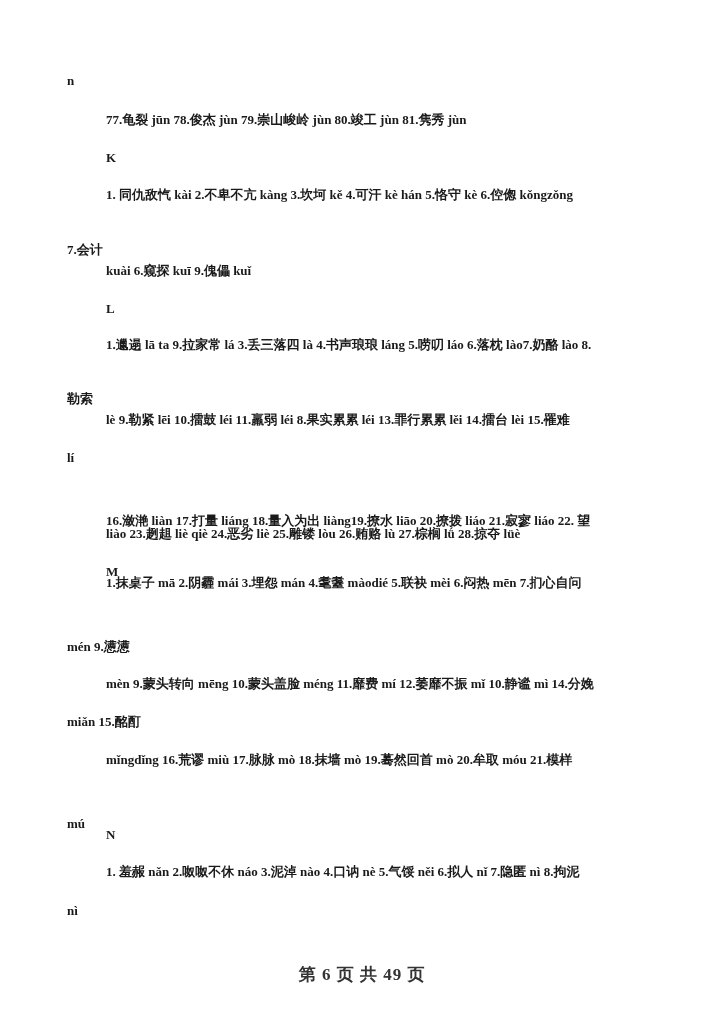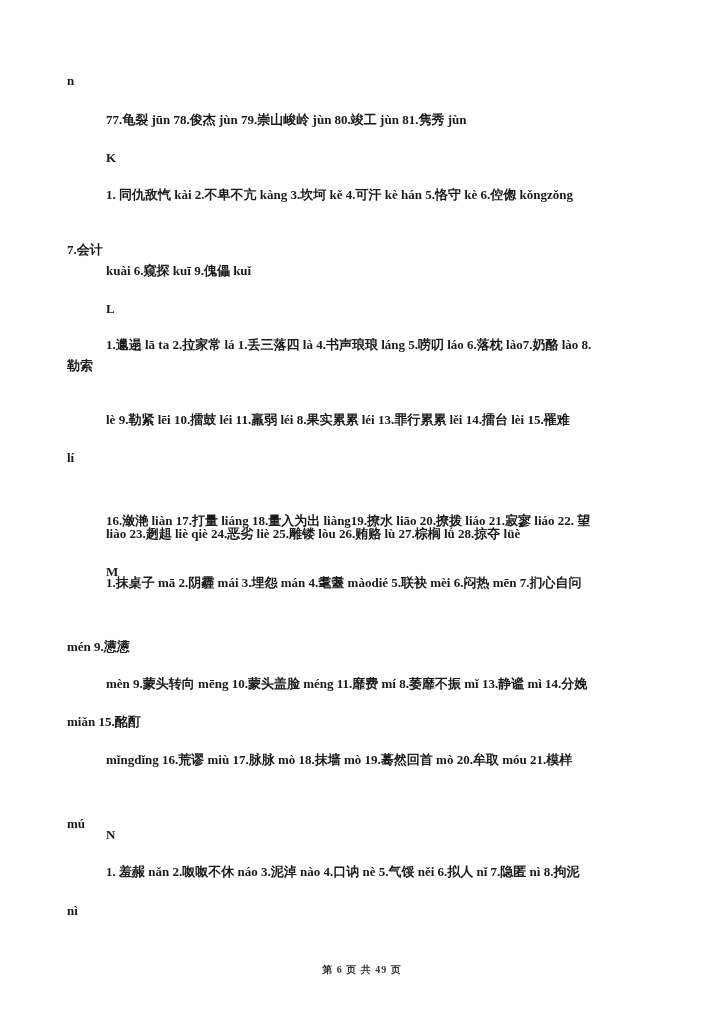--- a/index.html
+++ b/index.html
@@ -2,43 +2,43 @@
 <html><head>
   <meta charset="utf-8">
   <style>
     html, body { margin: 0; padding: 0; background: #ffffff; }
     body { width: 724px; height: 1024px; position: relative; overflow: hidden;
            font-family: "Liberation Serif", "DejaVu Serif", serif; color: #1a1a1a; }
     .line { position: absolute; white-space: nowrap; font-weight: bold; font-size: 13px; line-height: 16px; }
     .indent { left: 106px; text-align: right; }
     .flush { left: 67px; }
     .footer { position: absolute; left: 0; width: 724px; top: 963px; text-align: center;
-              font-size: 10px; font-weight: bold; color: #333; letter-spacing: 1px; }
+              font-size: 17px; font-weight: bold; color: #333; letter-spacing: 1px; }
   </style>
 </head>
 <body>
 
 <div>
   <div class="line flush" style="top:73px">n</div>
   <div class="line indent" style="top:112px">77.龟裂  jūn 78.俊杰  jùn 79.崇山峻岭  jùn 80.竣工  jùn 81.隽秀  jùn</div>
   <div class="line indent" style="top:150px">K</div>
   <div class="line indent" style="top:187px">1. 同仇敌忾  kài 2.不卑不亢  kàng 3.坎坷  kě  4.可汗  kè hán 5.恪守  kè  6.倥偬  kǒngzǒng</div>
   <div class="line flush" style="top:242px">7.会计</div>
   <div class="line indent" style="top:263px">kuài 6.窥探  kuī  9.傀儡  kuǐ</div>
   <div class="line indent" style="top:301px">L</div>
-  <div class="line indent" style="top:337px">1.邋遢  lā  ta 2.拉家常  lá  1.丢三落四  là  4.书声琅琅  láng 5.唠叨  láo 6.落枕  lào7.奶酪  lào 8.</div>
-  <div class="line flush" style="top:358px">勒索</div>
+  <div class="line indent" style="top:337px">1.邋遢  lā  ta 9.拉家常  lá  3.丢三落四  là  4.书声琅琅  láng 5.唠叨  láo 6.落枕  lào7.奶酪  lào 8.</div>
+  <div class="line flush" style="top:391px">勒索</div>
   <div class="line indent" style="top:412px">lè  9.勒紧  lēi 10.擂鼓  léi 11.羸弱  léi 8.果实累累  léi 13.罪行累累  lěi 14.擂台  lèi 15.罹难</div>
   <div class="line flush" style="top:450px">lí</div>
   <div class="line indent" style="top:513px">16.潋滟  liàn 17.打量  liáng 18.量入为出  liàng19.撩水  liāo 20.撩拨  liáo 21.寂寥  liáo 22. 望</div>
   <div class="line indent" style="top:526px">liào 23.趔趄  liè  qiè  24.恶劣  liè 25.雕镂  lòu 26.贿赂  lù  27.棕榈  lǘ  28.掠夺  lüè</div>
   <div class="line indent" style="top:564px">M</div>
   <div class="line indent" style="top:575px">1.抹桌子  mā  2.阴霾  mái 3.埋怨  mán 4.耄耋  màodié  5.联袂  mèi 6.闷热  mēn 7.扪心自问</div>
   <div class="line flush" style="top:639px">mén 9.懑懑</div>
-  <div class="line indent" style="top:676px">mèn 9.蒙头转向  mēng 10.蒙头盖脸  méng 11.靡费  mí  8.萎靡不振  mǐ  13.静谧  mì  14.分娩</div>
+  <div class="line indent" style="top:676px">mèn 9.蒙头转向  mēng 10.蒙头盖脸  méng 11.靡费  mí  12.萎靡不振  mǐ  10.静谧  mì  14.分娩</div>
   <div class="line flush" style="top:714px">miǎn 15.酩酊</div>
   <div class="line indent" style="top:752px">mǐngdǐng 16.荒谬  miù  17.脉脉  mò  18.抹墙  mò  19.蓦然回首  mò  20.牟取  móu 21.模样</div>
   <div class="line flush" style="top:816px">mú</div>
   <div class="line indent" style="top:827px">N</div>
   <div class="line indent" style="top:864px">1. 羞赧  nǎn 2.呶呶不休  náo 3.泥淖  nào 4.口讷  nè  5.气馁  něi 6.拟人  nǐ  7.隐匿  nì  8.拘泥</div>
   <div class="line flush" style="top:903px">nì</div>
 </div>
 
 <div class="footer">第 6 页 共 49 页</div>
 

